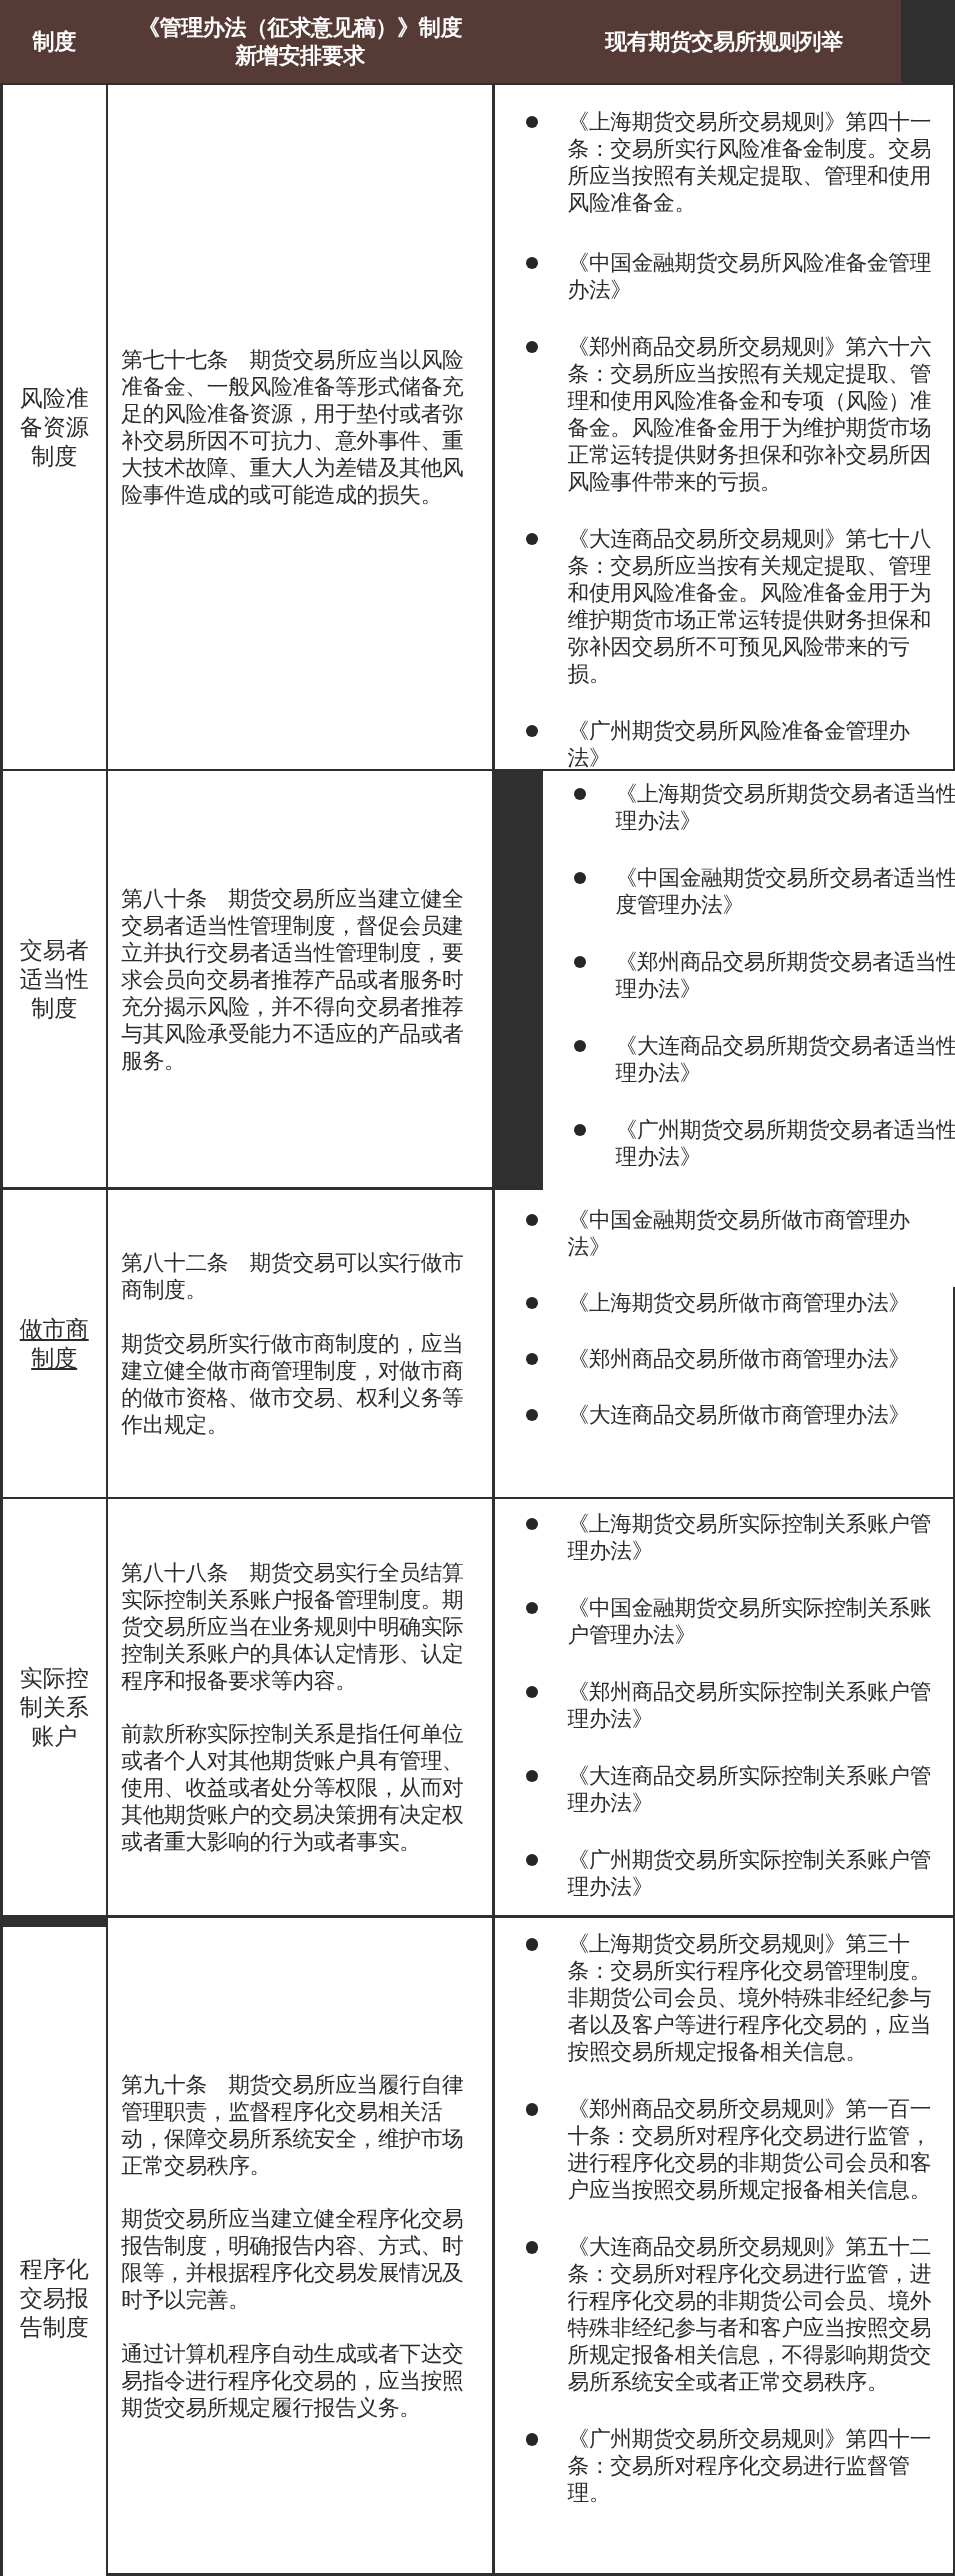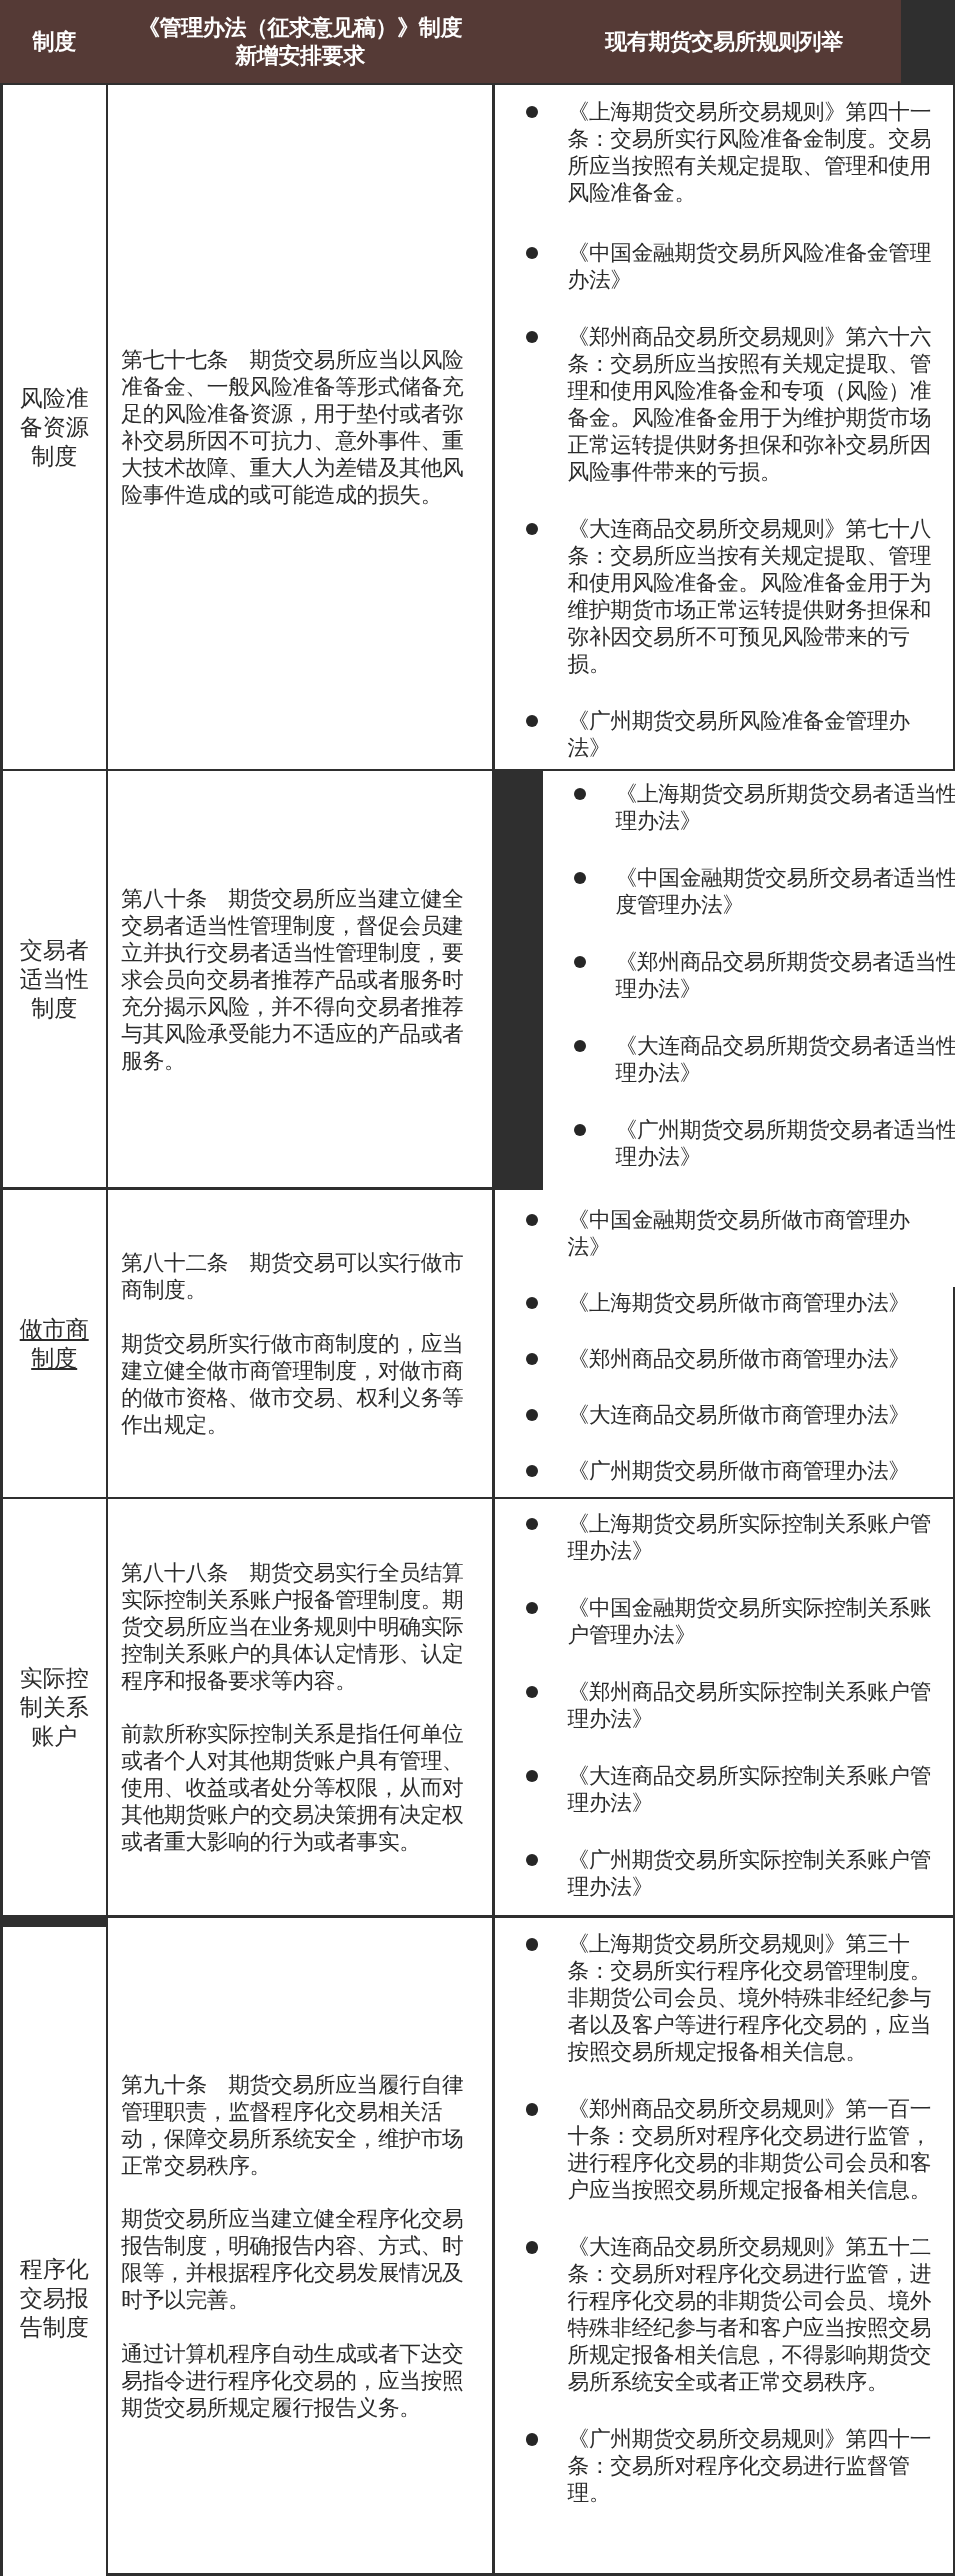--- a/index.html
+++ b/index.html
@@ -56,21 +56,21 @@
     <div class="cell c1" style="top:0;height:684px;">
       <span>风险准备资源制度</span>
     </div>
     <div class="cell c2" style="top:0;height:684px;">
       <div class="paras">
         <p>第七十七条　期货交易所应当以风险准备金、一般风险准备等形式储备充足的风险准备资源，用于垫付或者弥补交易所因不可抗力、意外事件、重大技术故障、重大人为差错及其他风险事件造成的或可能造成的损失。</p>
       </div>
     </div>
     <div class="cell c3" style="top:0;height:684px;">
       <ul>
-        <li style="margin-top:4px;"><span class="dot"></span><span>《上海期货交易所交易规则》第四十一条：交易所实行风险准备金制度。交易所应当按照有关规定提取、管理和使用风险准备金。</span></li>
+        <li style="margin-top:14px;"><span class="dot"></span><span>《上海期货交易所交易规则》第四十一条：交易所实行风险准备金制度。交易所应当按照有关规定提取、管理和使用风险准备金。</span></li>
         <li style="margin-top:33px;"><span class="dot"></span><span>《中国金融期货交易所风险准备金管理办法》</span></li>
         <li style="margin-top:30px;"><span class="dot"></span><span>《郑州商品交易所交易规则》第六十六条：交易所应当按照有关规定提取、管理和使用风险准备金和专项（风险）准备金。风险准备金用于为维护期货市场正常运转提供财务担保和弥补交易所因风险事件带来的亏损。</span></li>
         <li style="margin-top:30px;"><span class="dot"></span><span>《大连商品交易所交易规则》第七十八条：交易所应当按有关规定提取、管理和使用风险准备金。风险准备金用于为维护期货市场正常运转提供财务担保和弥补因交易所不可预见风险带来的亏损。</span></li>
         <li style="margin-top:30px;"><span class="dot"></span><span>《广州期货交易所风险准备金管理办法》</span></li>
       </ul>
     </div>
   </div>
 
   <div class="row" style="top:771px;height:416px;">
     <div class="cell c1" style="top:0;height:416px;">
@@ -101,21 +101,20 @@
         <p>第八十二条　期货交易可以实行做市商制度。</p>
         <p>期货交易所实行做市商制度的，应当建立健全做市商管理制度，对做市商的做市资格、做市交易、权利义务等作出规定。</p>
       </div>
     </div>
     <div class="cell c3" style="top:0;height:307px;">
       <ul>
         <li style="margin-top:7px;"><span class="dot"></span><span>《中国金融期货交易所做市商管理办法》</span></li>
         <li style="margin-top:29px;"><span class="dot"></span><span>《上海期货交易所做市商管理办法》</span></li>
         <li style="margin-top:29px;"><span class="dot"></span><span>《郑州商品交易所做市商管理办法》</span></li>
         <li style="margin-top:29px;"><span class="dot"></span><span>《大连商品交易所做市商管理办法》</span></li>
-        <li style="margin-top:29px;"><span class="dot"></span><span>《广州期货交易所做市商管理办法》</span></li>
       </ul>
     </div>
   </div>
 
   <div class="row" style="top:1499px;height:416px;">
     <div class="cell c1" style="top:0;height:416px;">
       <span>实际控制关系账户</span>
     </div>
     <div class="cell c2" style="top:0;height:416px;">
       <div class="paras">

